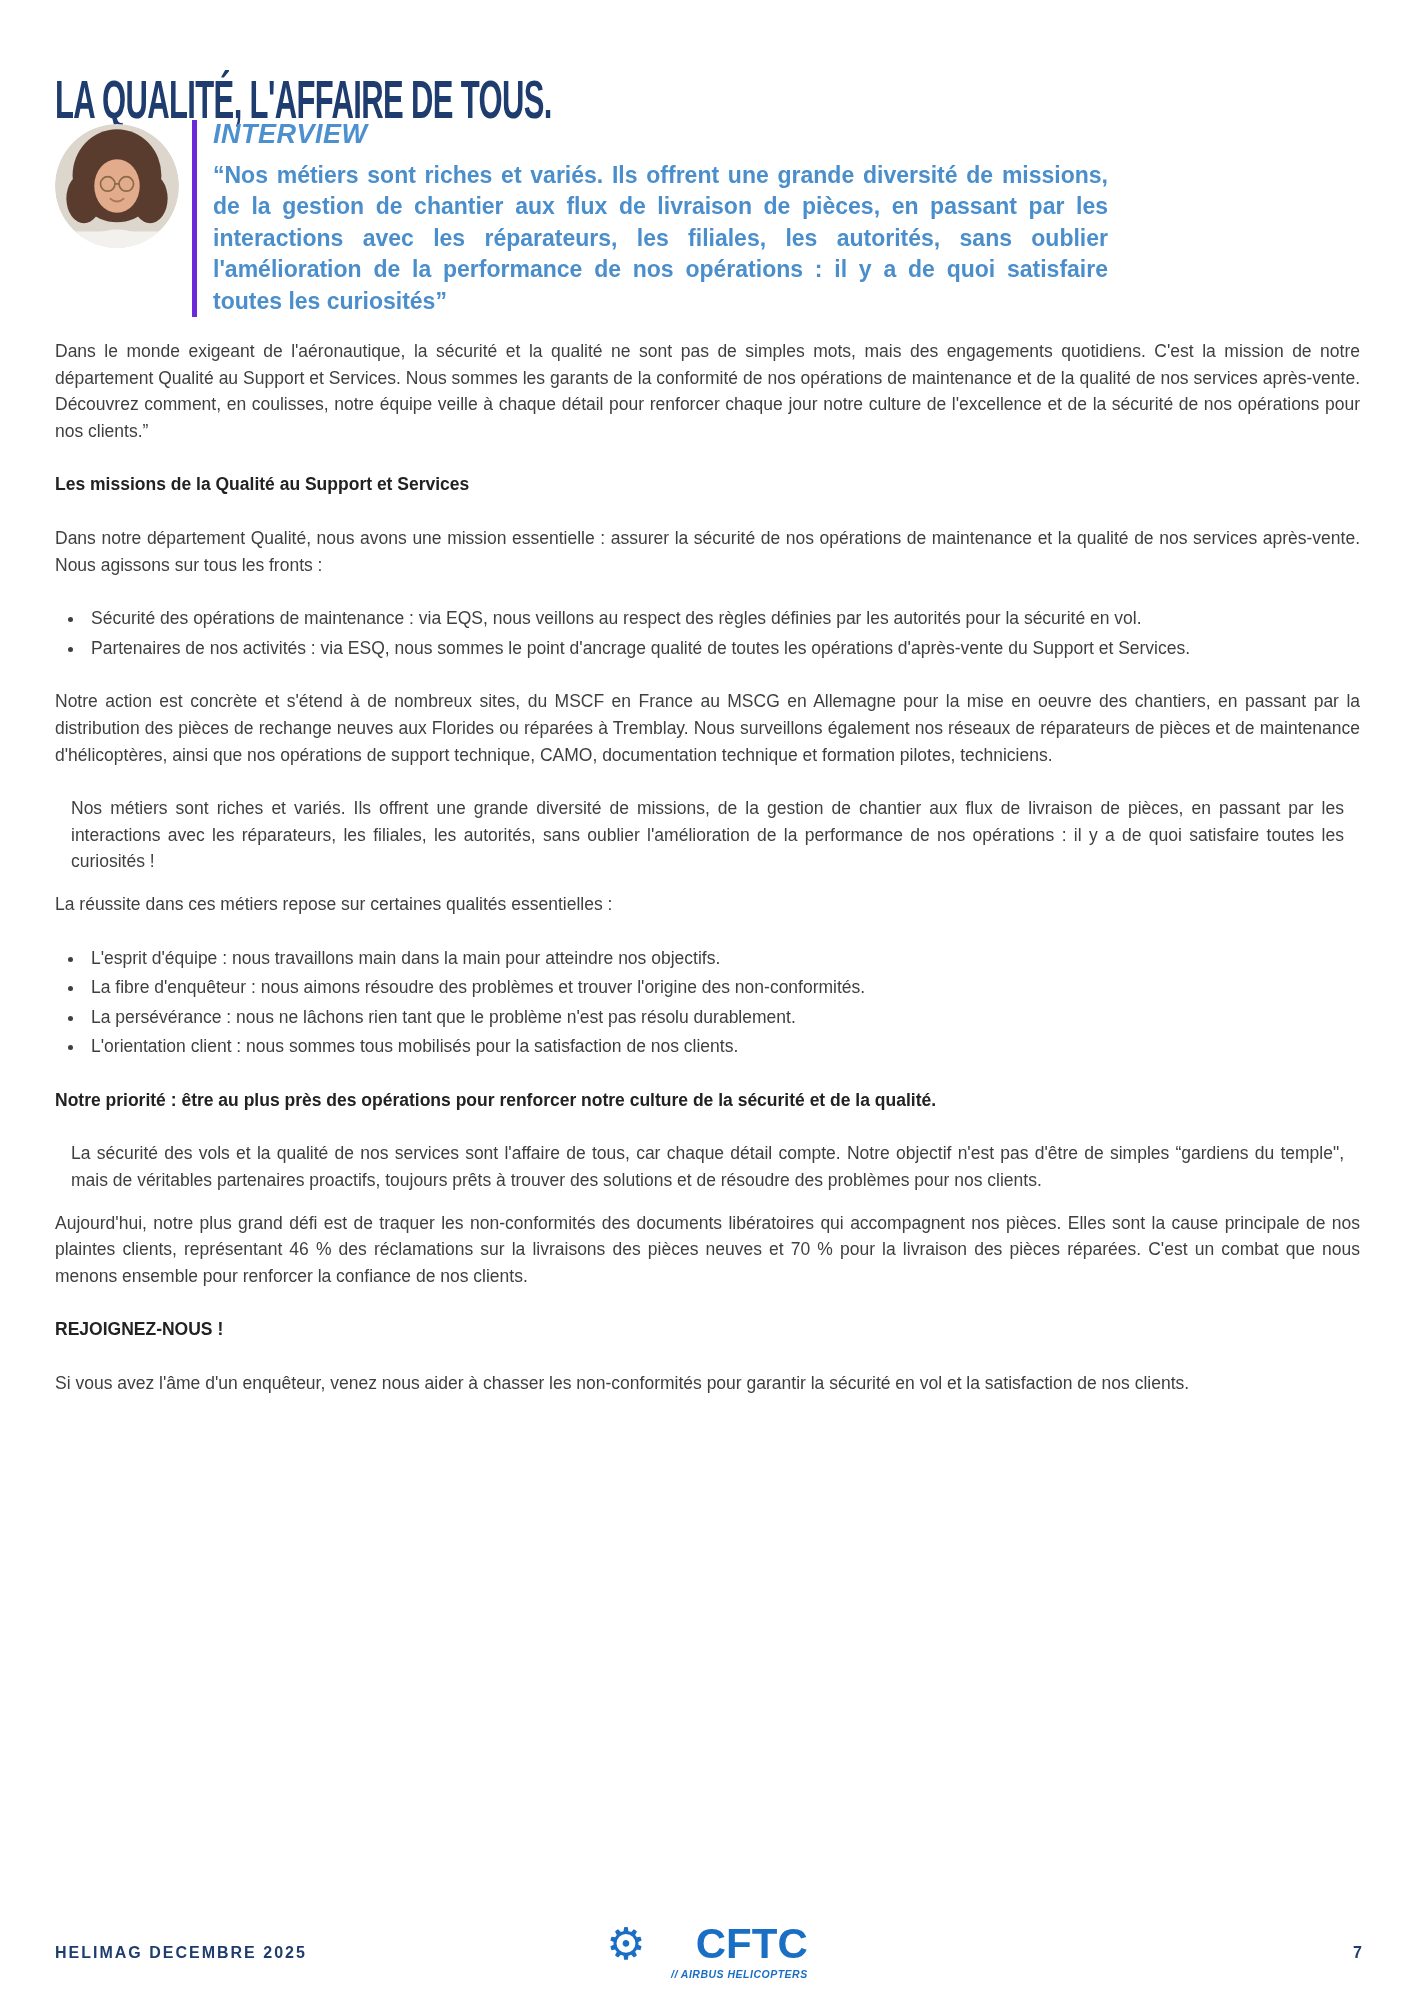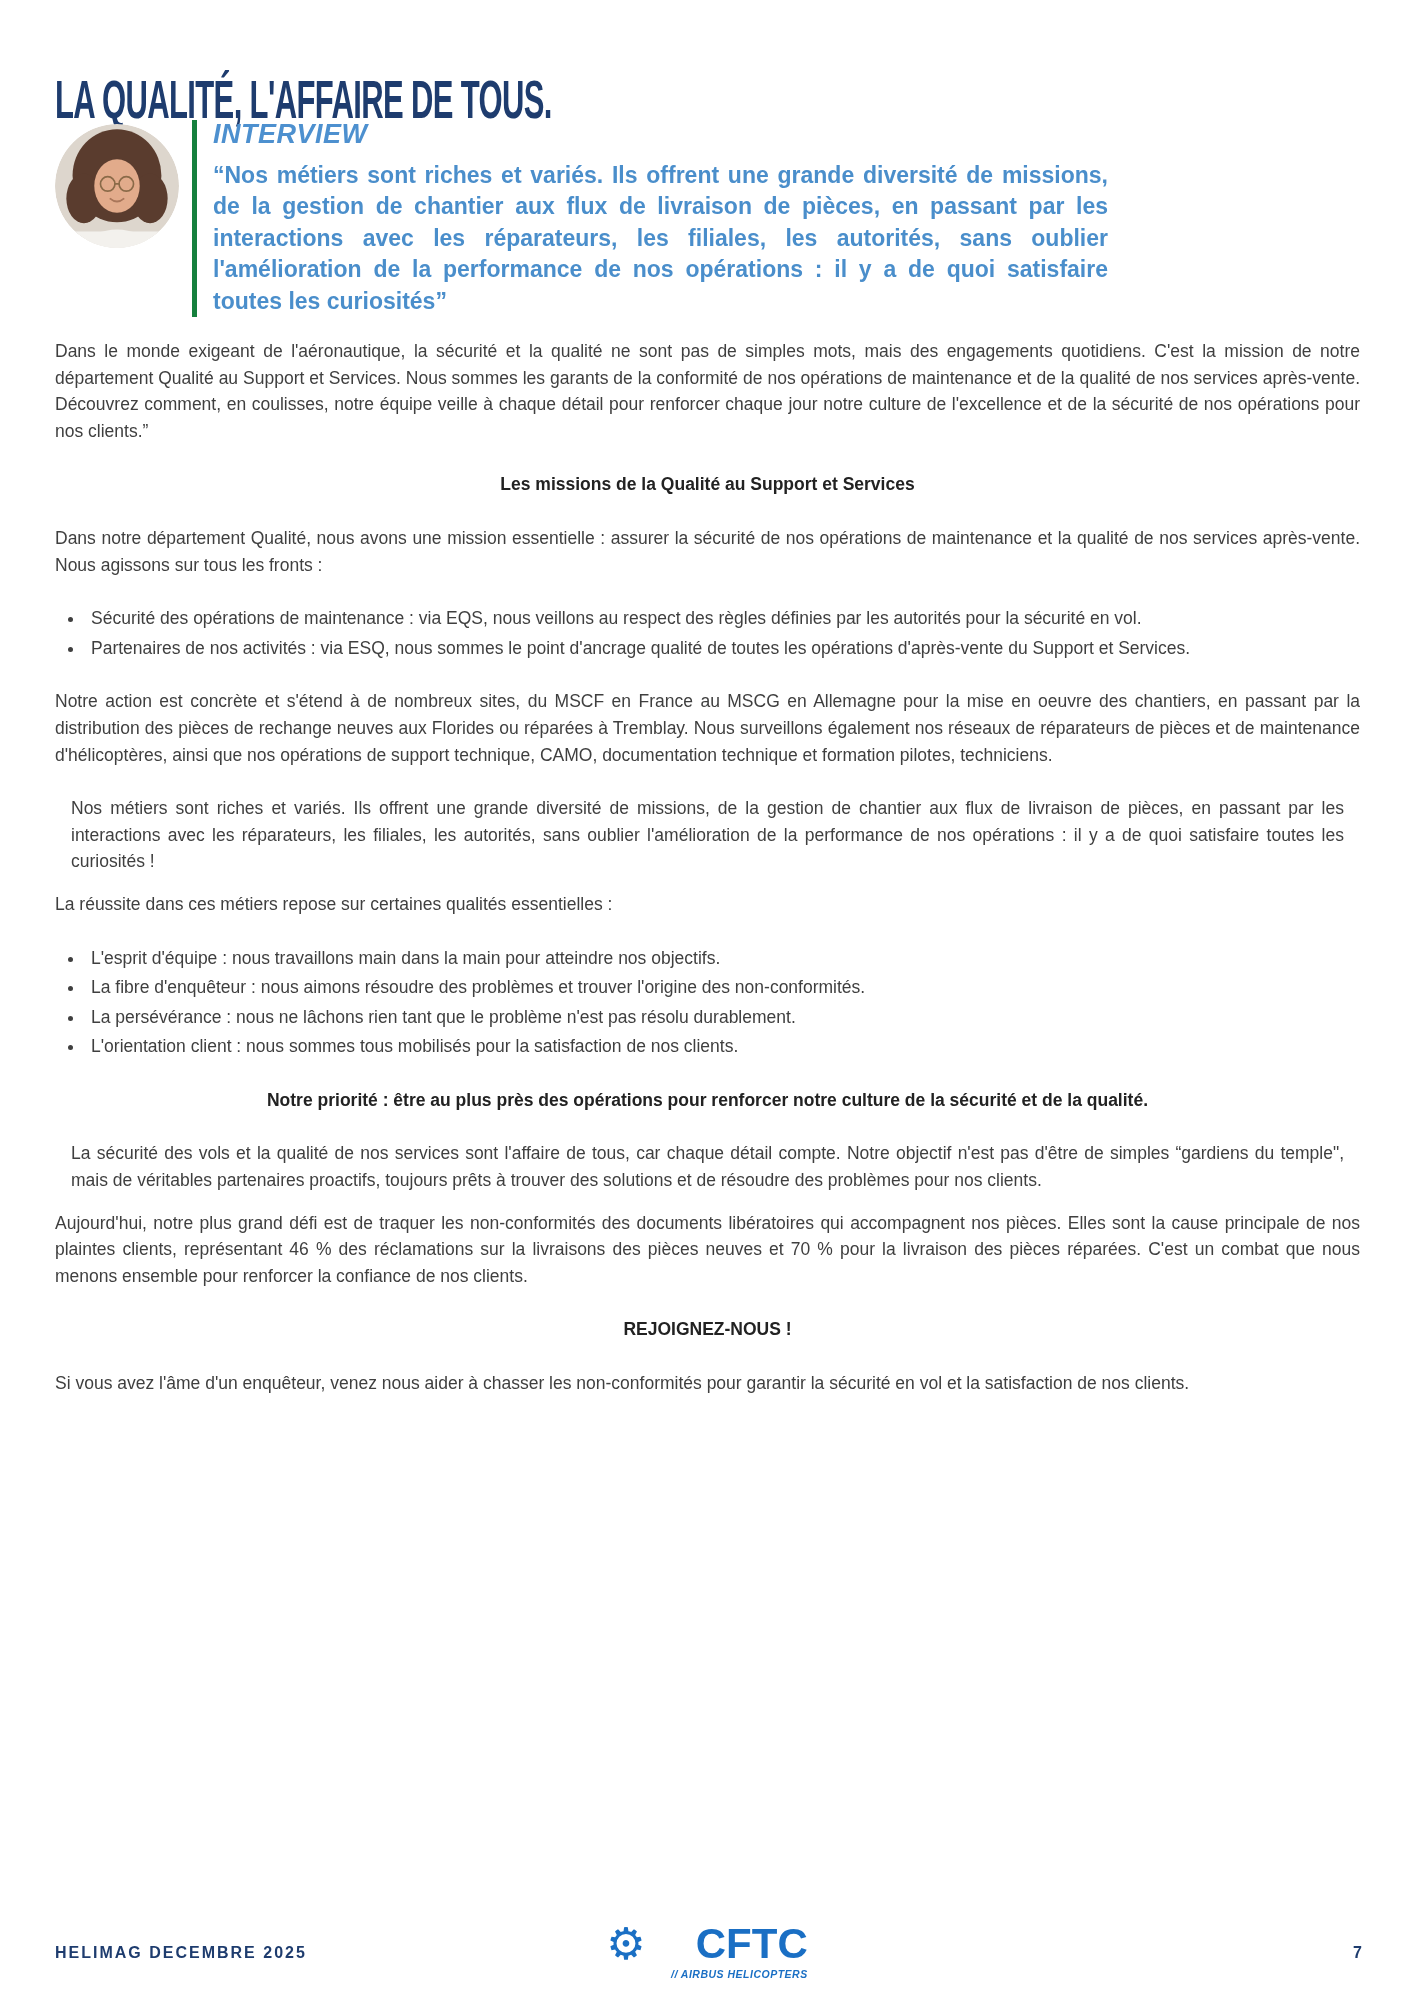--- a/index.html
+++ b/index.html
@@ -16,21 +16,21 @@
     transform:scale(0.62,1.08);transform-origin:left top;
   }
   
   .avatar{
     position:absolute;left:55px;top:124px;width:124px;height:124px;
     border-radius:50%;overflow:hidden;
   }
   .avatar svg{display:block;width:100%;height:100%;}
   .interview-block{
     position:absolute;left:192px;top:120px;width:895px;
-    border-left:5px solid #15803d;padding-left:16px;
+    border-left:5px solid #6d28d9;padding-left:16px;
   }
   .interview-top{display:flex;align-items:flex-start;gap:14px;}
   .interview-label{
     font-size:27px;font-weight:bold;font-style:italic;color:#4d90cf;
     letter-spacing:0.5px;white-space:nowrap;line-height:1.1;
   }
   .interview-name{
     font-size:23px;color:#7ba6d9;line-height:1.25;font-weight:normal;
   }
   .interview-quote{
@@ -40,21 +40,21 @@
   }
   
   .article{
     position:absolute;left:55px;top:338px;width:1305px;
     font-size:17.5px;line-height:1.52;text-align:justify;color:#3f3f3f;
   }
   .article p{margin:0 0 27px 0;}
   .article p.tight{margin:16px;}
   .article h3{
     margin:0 0 27px 0;font-size:17.5px;font-weight:bold;color:#222222;
-    text-align:center;line-height:1.52;
+    text-align:left;line-height:1.52;
   }
   .article ul{margin:0 0 27px 0;padding:0 0 0 30px;list-style:disc;}
   .article li{margin:0 0 3px 0;padding-left:6px;text-align:justify;}
   
   .footer-left{
     position:absolute;left:55px;top:1944px;
     font-size:16px;font-weight:bold;letter-spacing:2px;color:#1e3c6e;
   }
   .footer-page{
     position:absolute;right:52px;top:1944px;

